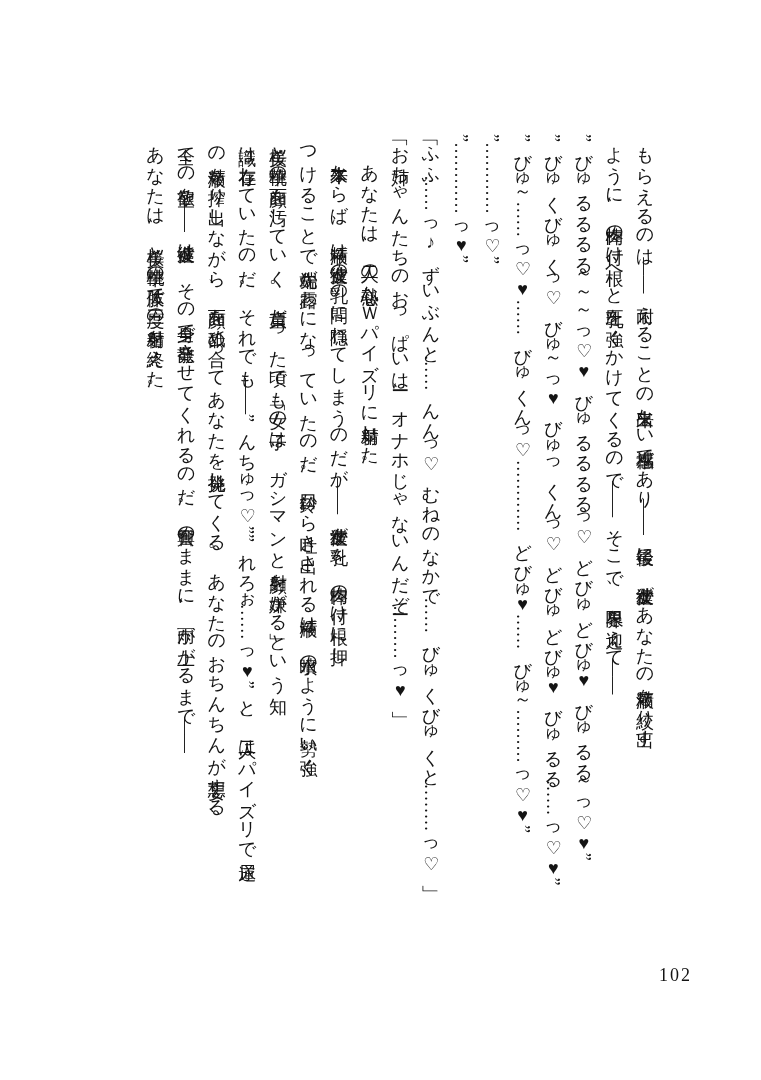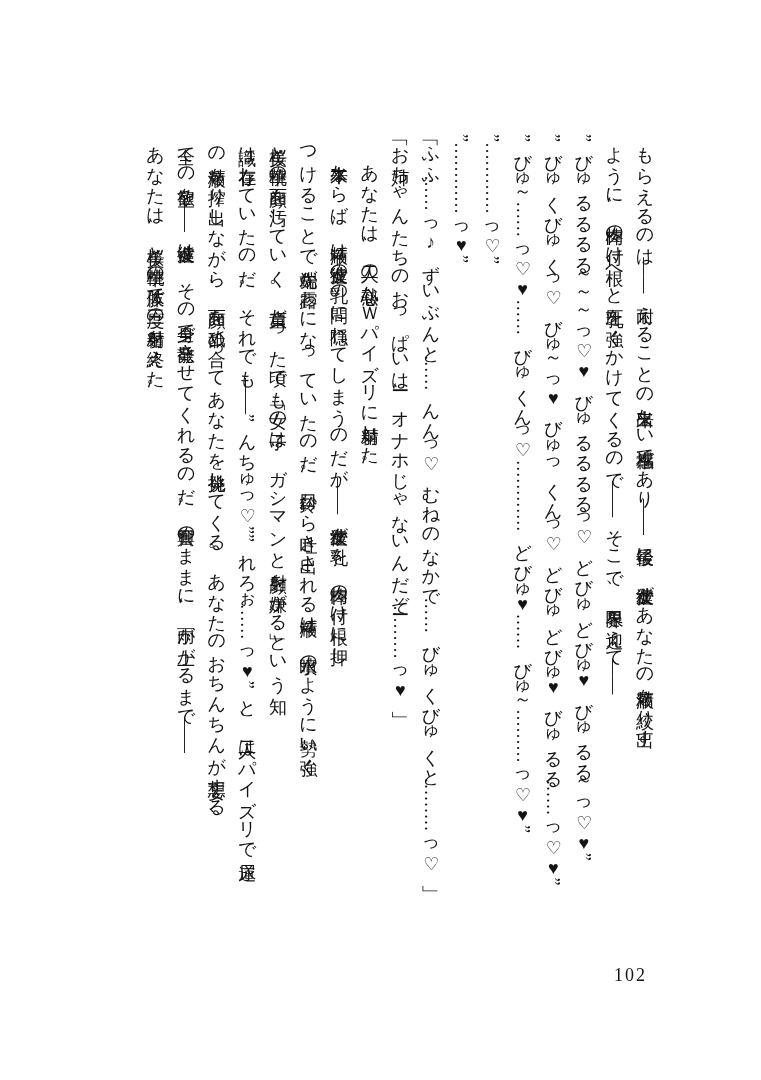--- a/index.html
+++ b/index.html
@@ -30,21 +30,21 @@
     line-height: 30.6px;
     letter-spacing: 0;
     white-space: nowrap;
   }
   .text-block p.indent {
     text-indent: 18px;
   }
   .page-number {
     position: absolute;
     top: 965px;
-    left: 614px;
+    left: 659px;
     font-size: 18px;
     letter-spacing: 2px;
     color: #141414;
   }
 </style>
 </head>
 <body>
 
 <div class="book-page">
 

